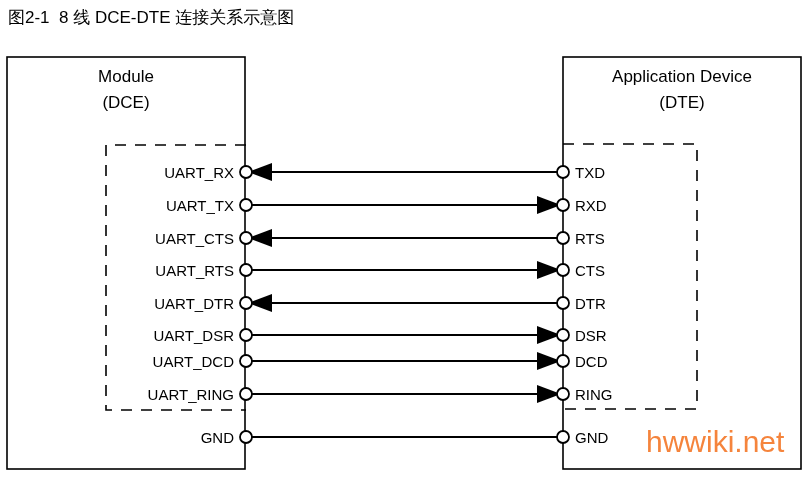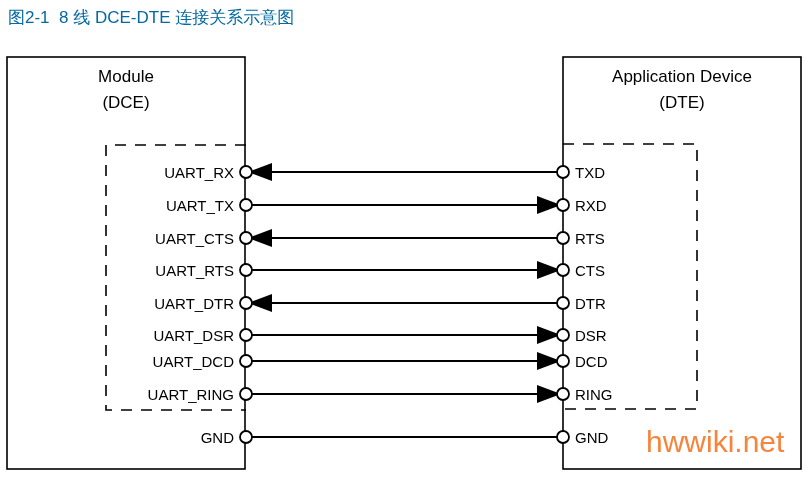--- a/index.html
+++ b/index.html
@@ -19,21 +19,21 @@
     top: 0;
     left: 0;
     width: 809px;
     height: 483px;
   }
   .fig-title {
     position: absolute;
     left: 8px;
     top: 6px;
     font-size: 17px;
-    color: #0369a1;
+    color: #000000;
     white-space: pre;
     letter-spacing: 0px;
   }
   svg {
     position: absolute;
     left: 0;
     top: 0;
   }
   text {
     font-family: "Liberation Sans", sans-serif;

